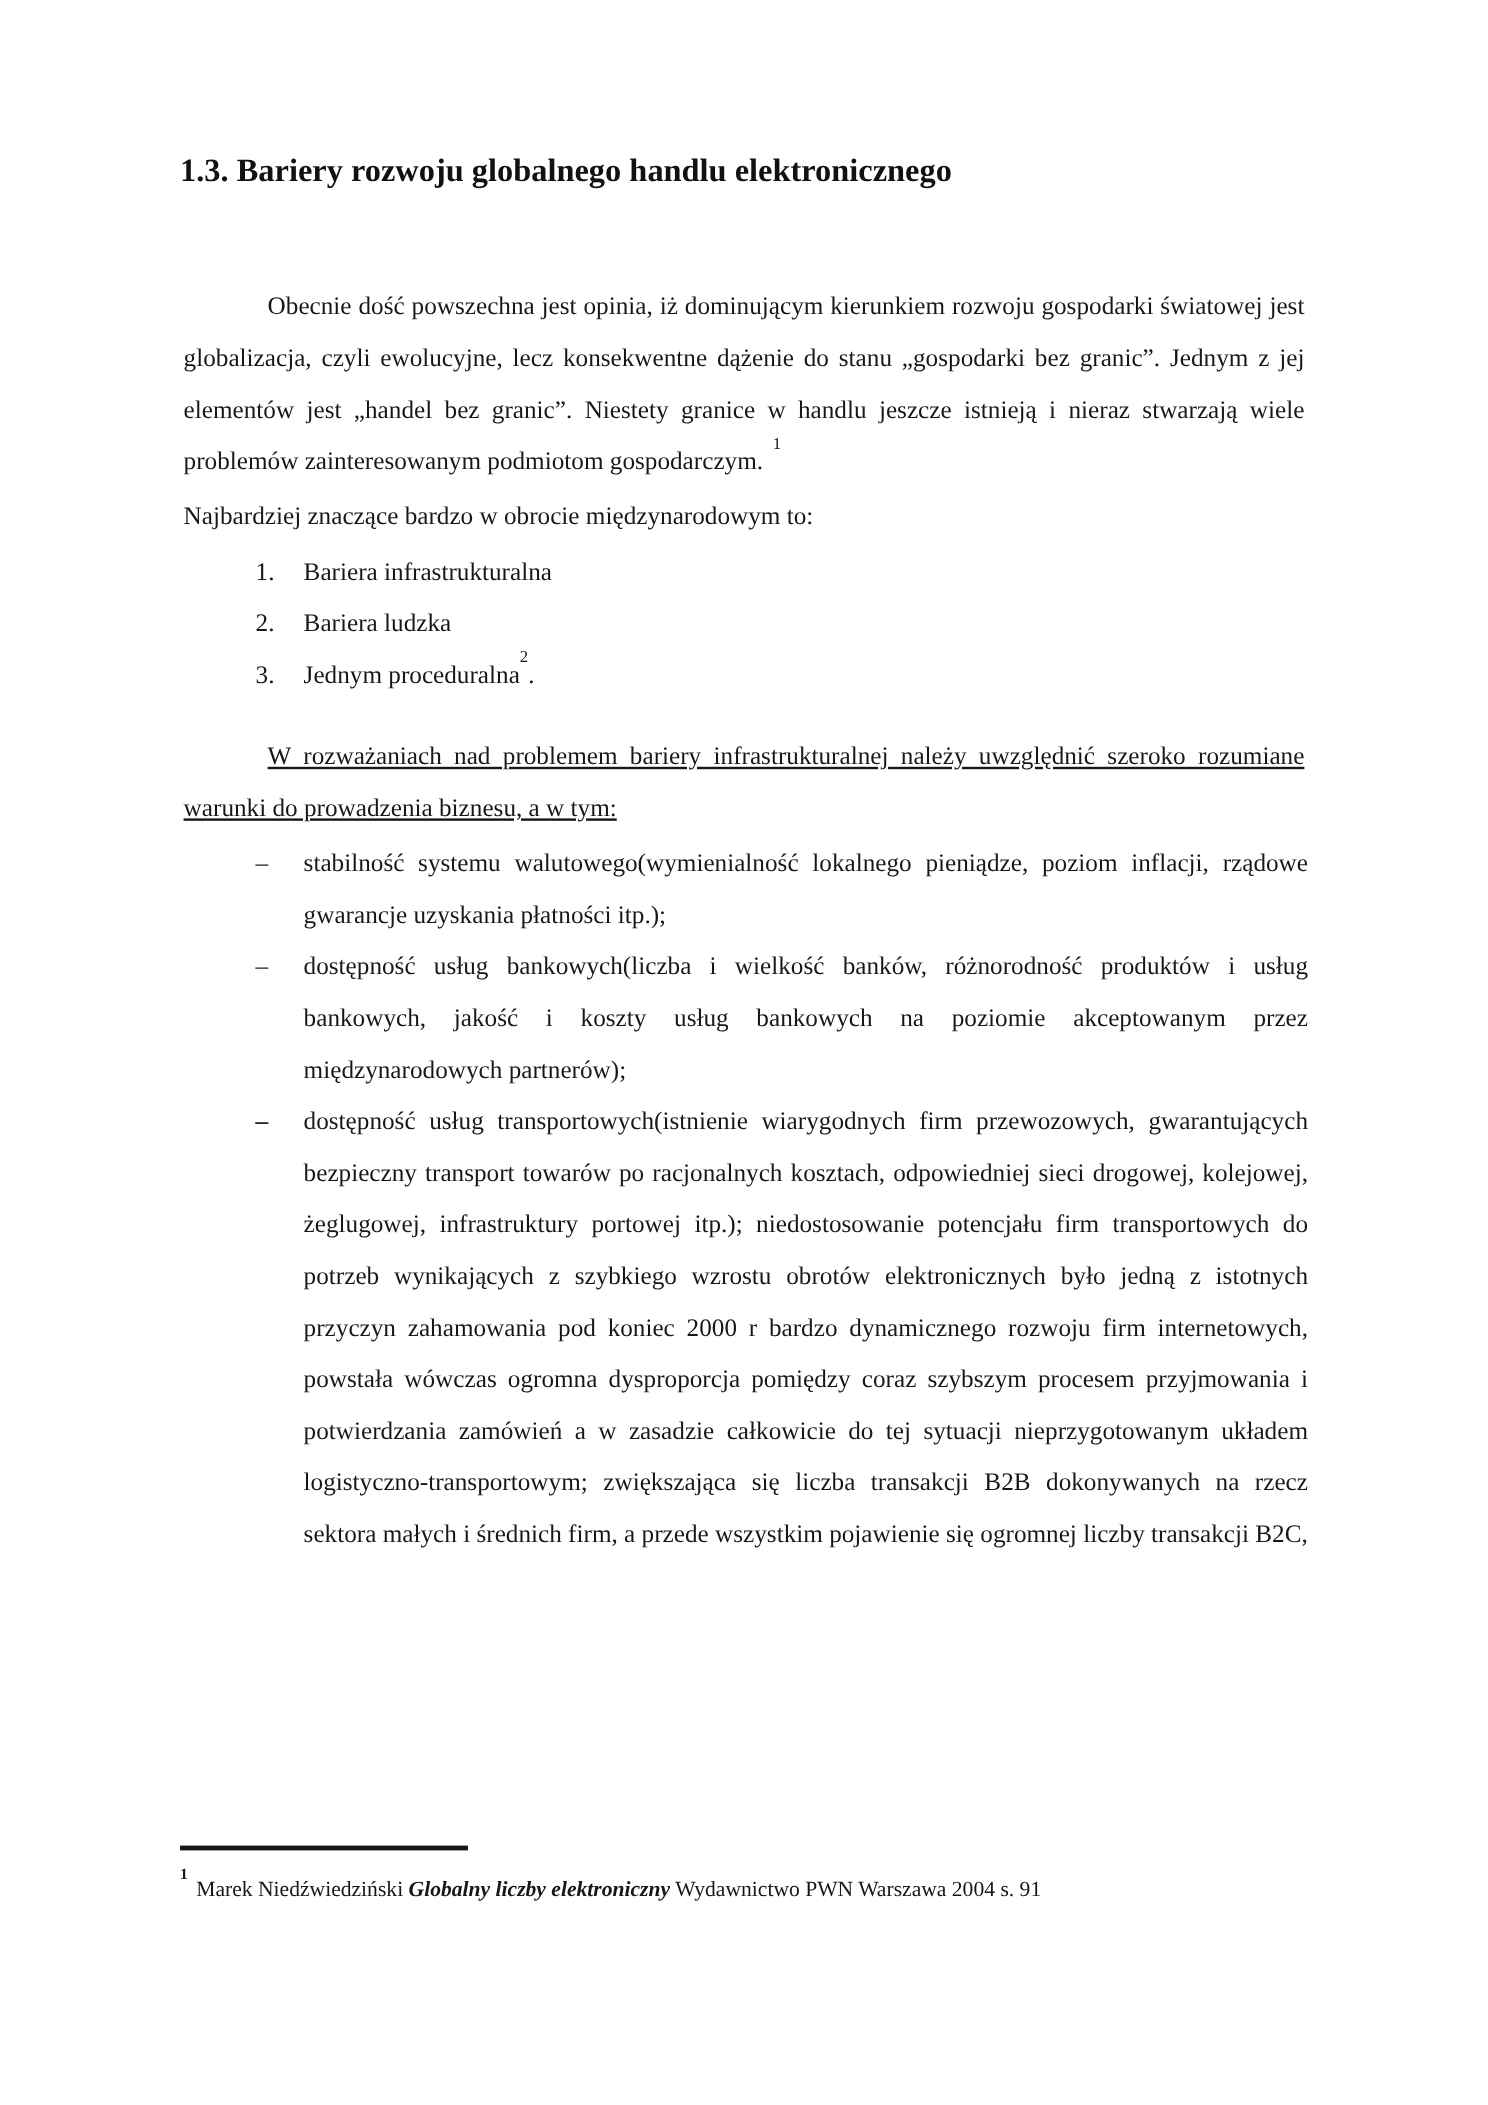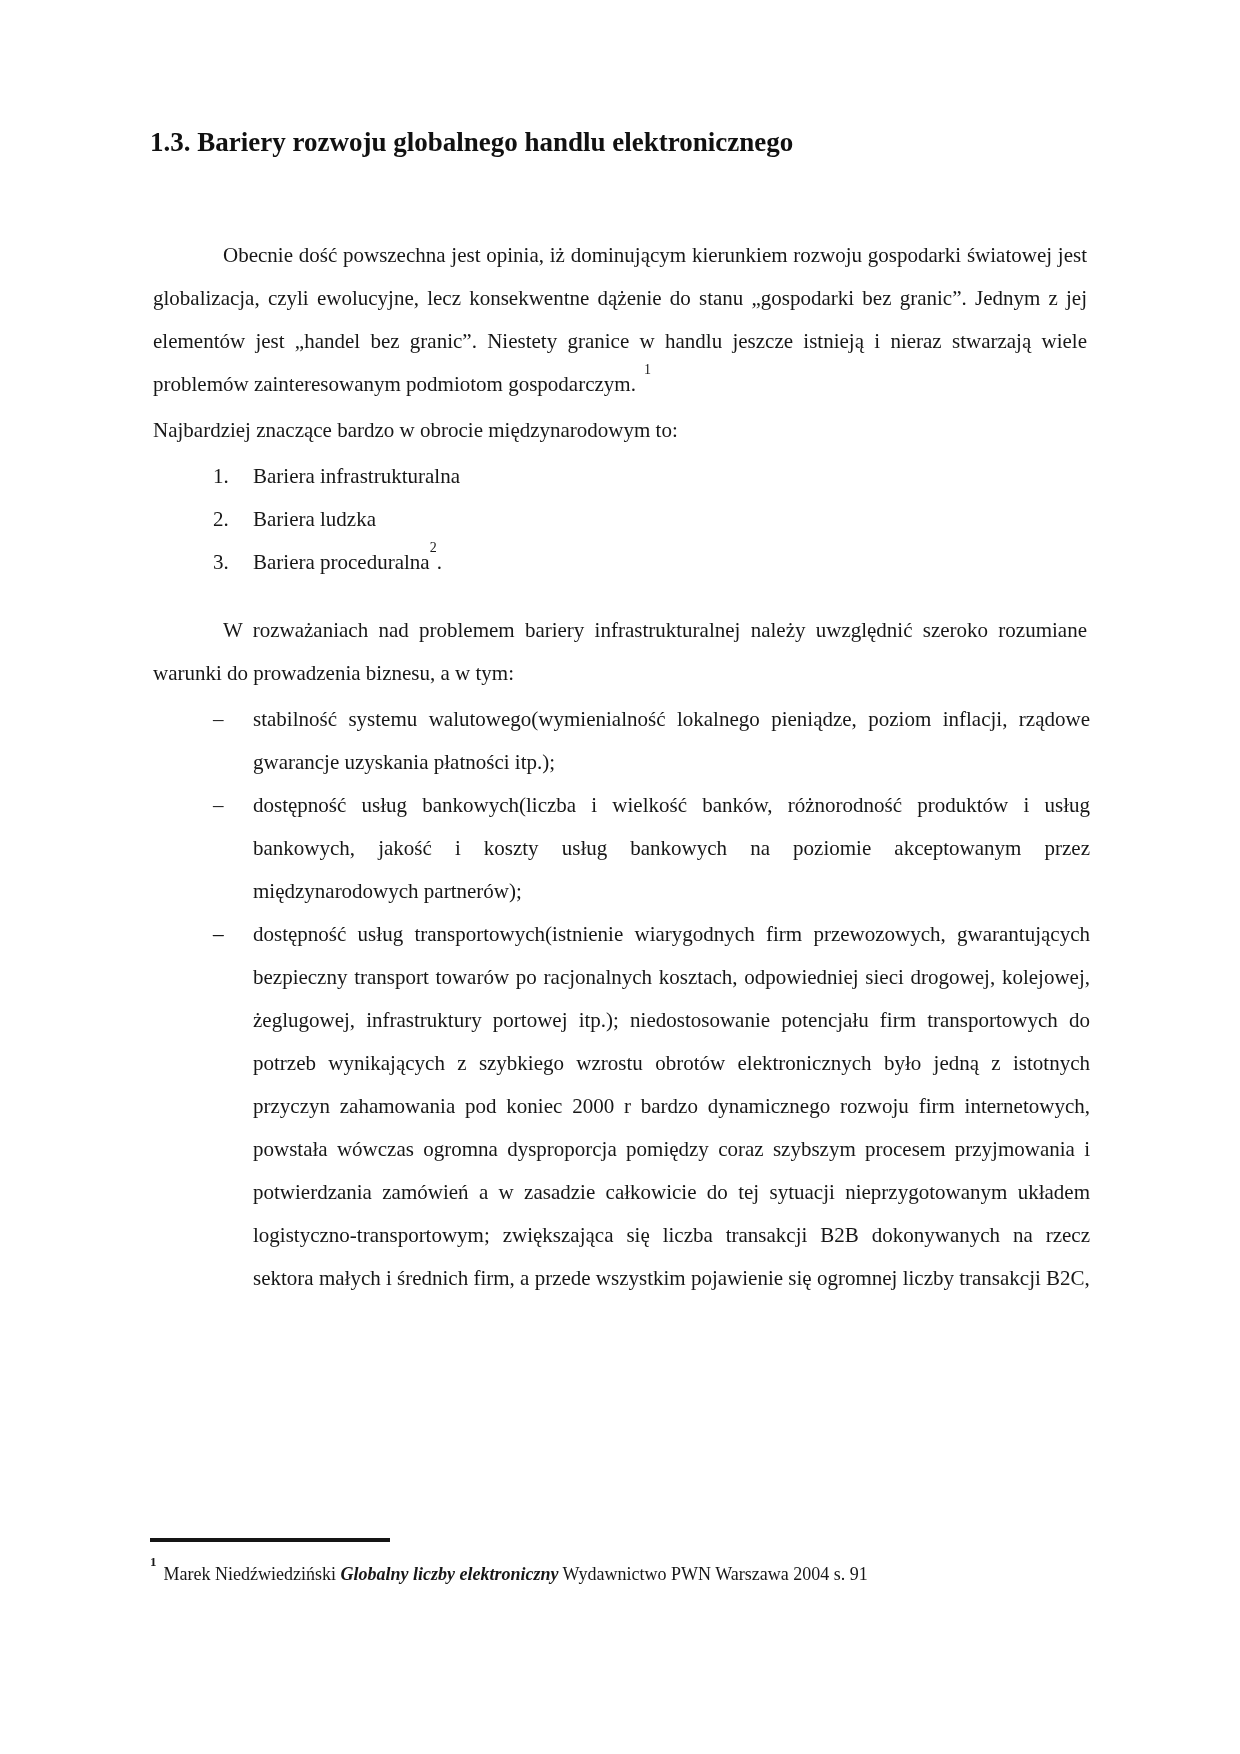--- a/index.html
+++ b/index.html
@@ -25,21 +25,21 @@
     margin: 0 0 74px 0;
     color: #111111;
   }
   p.body-par {
     font-size: 21px;
     line-height: 43px;
     text-align: justify;
     margin: 3px;
   }
   p.first-indent { text-indent: 70px; }
-  p.par-spaced { margin-top: 25px; }
+  p.par-spaced { margin-top: 25px; text-decoration: underline; }
   .fn-ref {
     position: relative;
     top: -9px;
     font-size: 14px;
     line-height: 0;
   }
   .fn-ref.spaced { margin-left: 8px; }
   .num-list, .dash-list { margin: 0; }
   .dash-list { margin-top: 0; }
   .list-row {
@@ -99,21 +99,21 @@
     <p class="body-par">Najbardziej znaczące bardzo w obrocie międzynarodowym to:</p>
 
     <div class="num-list">
       <div class="list-row">
         <span class="marker">1.</span><span>Bariera infrastrukturalna</span><sup class="fn-ref"></sup><span></span>
       </div>
       <div class="list-row">
         <span class="marker">2.</span><span>Bariera ludzka</span><sup class="fn-ref"></sup><span></span>
       </div>
       <div class="list-row">
-        <span class="marker">3.</span><span>Bariera proceduralna</span><sup class="fn-ref">2</sup><span>.</span>
+        <span class="marker">3.</span><span>Jednym proceduralna</span><sup class="fn-ref">2</sup><span>.</span>
       </div>
     </div>
 
     <p class="body-par first-indent par-spaced">W rozważaniach nad problemem bariery infrastrukturalnej należy uwzględnić szeroko rozumiane warunki do prowadzenia biznesu, a w tym:</p>
 
     <div class="dash-list">
       <div class="list-row">
         <span class="marker">–</span><span>stabilność systemu walutowego(wymienialność lokalnego pieniądze, poziom inflacji, rządowe gwarancje uzyskania płatności itp.);</span>
       </div>
       <div class="list-row">

